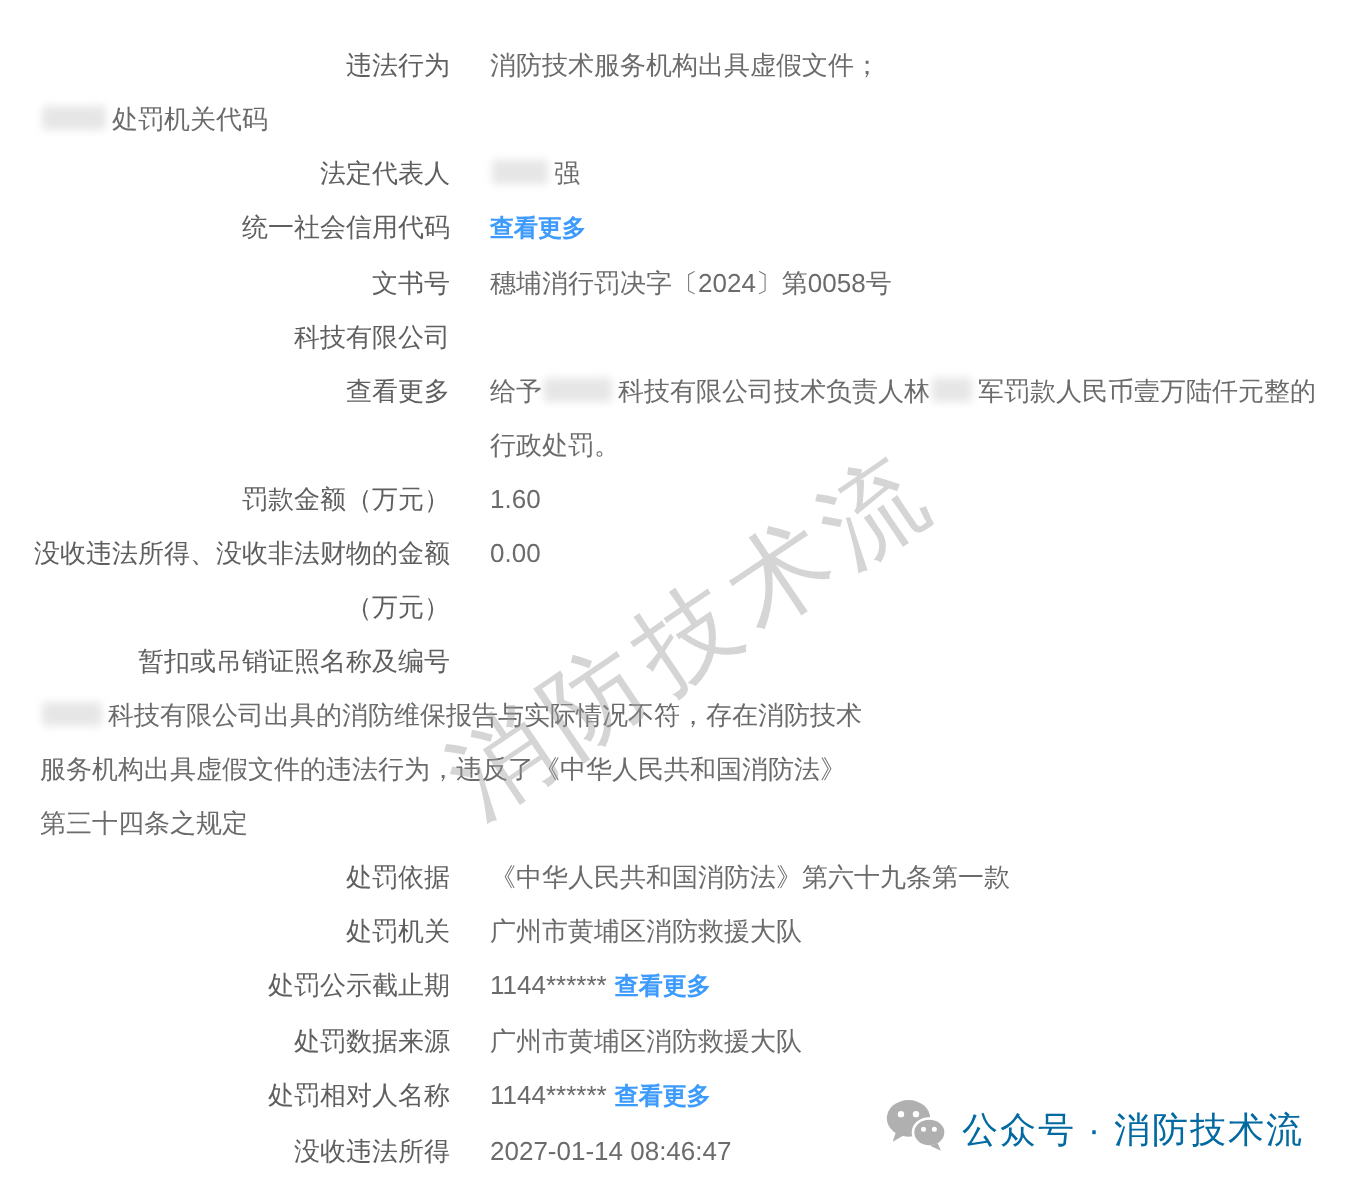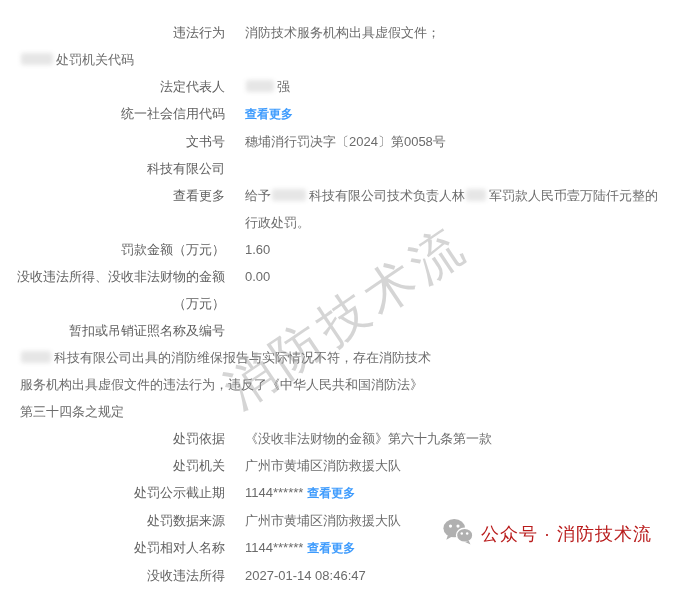--- a/index.html
+++ b/index.html
@@ -54,24 +54,24 @@
     font-size:50px;
     letter-spacing:6px;
     color:rgba(155,155,155,0.42);
     transform:rotate(-34deg);
     white-space:nowrap;
     pointer-events:none;
     user-select:none;
   }
   .footer {
     position:absolute;
-    top:518px; right:26px;
+    top:549px; right:26px;
     display:flex;
     align-items:center;
-    color:#b91c1c;
+    color:#0369a1;
     font-size:18px;
     letter-spacing:1px;
   }
   .footer .wx-icon { margin-right:8px; flex:none; }
 </style>
 </head>
 <body>
 
 <div class="form">
 
@@ -122,21 +122,21 @@
     <div class="label">暂扣或吊销证照名称及编号</div>
     <div class="value"><span></span></div>
   </div>
 
   <div class="row">
     <div class="value"><span class="redact" style="width:30px"></span><span>科技有限公司出具的消防维保报告与实际情况不符，存在消防技术服务机构出具虚假文件的违法行为，违反了《中华人民共和国消防法》第三十四条之规定</span></div>
   </div>
 
   <div class="row">
     <div class="label">处罚依据</div>
-    <div class="value"><span>《没收非法财物的金额》第六十九条第一款</span></div>
+    <div class="value"><span>《中华人民共和国消防法》第六十九条第一款</span></div>
   </div>
 
   <div class="row">
     <div class="label">处罚机关</div>
     <div class="value"><span>广州市黄埔区消防救援大队</span></div>
   </div>
 
   <div class="row">
     <div class="label">处罚公示截止期</div>
     <div class="value"><span>1144******</span><a class="more-link">查看更多</a></div>

